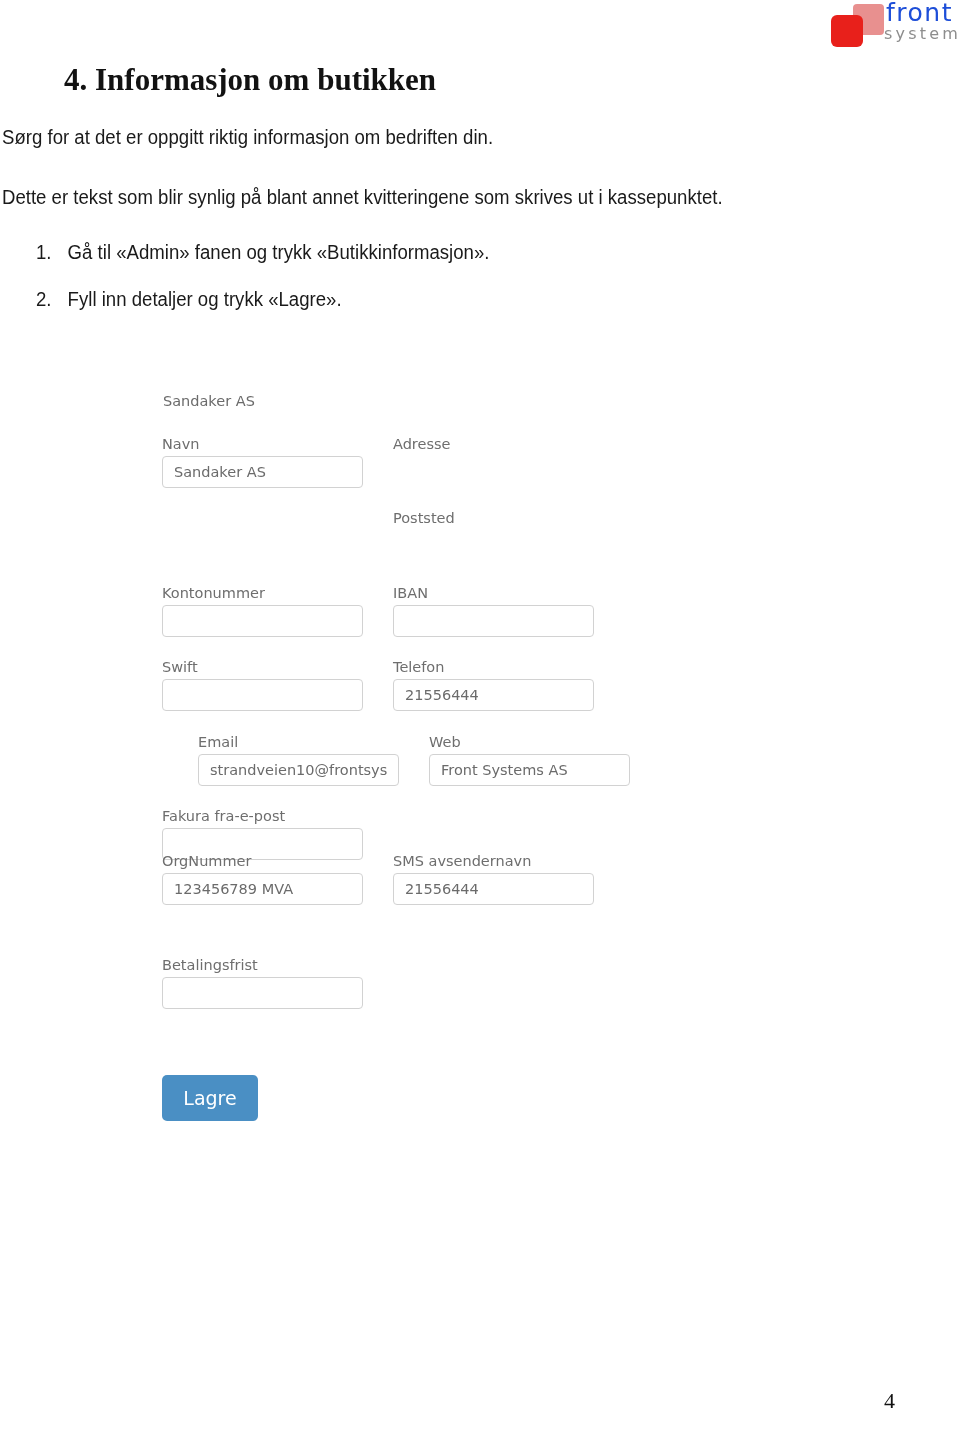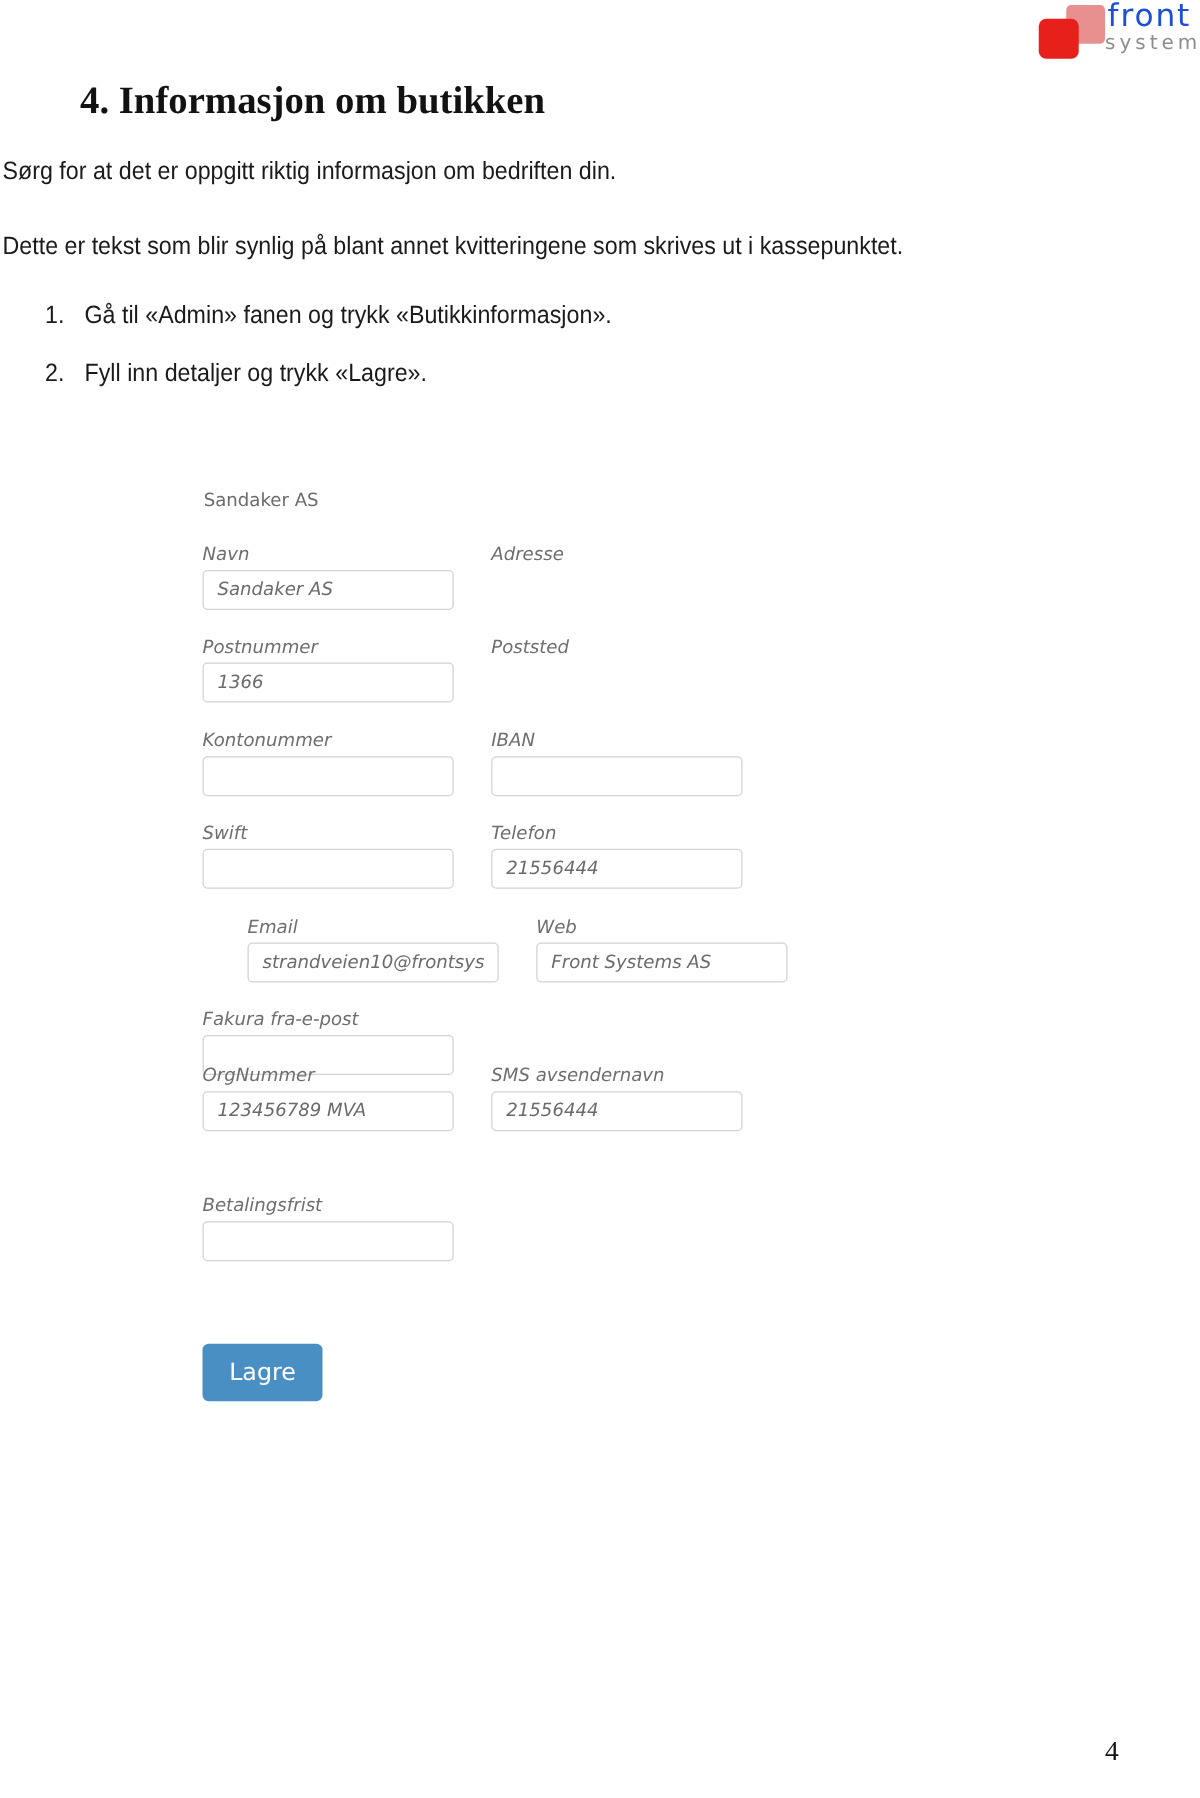--- a/index.html
+++ b/index.html
@@ -128,21 +128,20 @@
     top: 45px;
     font-size: 14.5px;
     color: #6b6b6b;
     white-space: nowrap;
     font-family: "DejaVu Sans", sans-serif;
   }
 
   .field {
     position: absolute;
     width: 201px;
-    font-style: italic;
   }
   .field .label {
     font-size: 14.5px;
     color: #6e6e6e;
     font-family: "DejaVu Sans", sans-serif;
     display: block;
     margin-bottom: 4px;
     white-space: nowrap;
   }
   .field .box {
@@ -230,24 +229,20 @@
   <div id="form-subtitle">Sandaker AS</div>
 
   <div class="field col-left row-1">
     <span class="label">Navn</span>
     <div class="box">Sandaker AS</div>
   </div>
   <div class="field col-right row-1">
     <span class="label">Adresse</span>
   </div>
 
-  <div class="field col-left row-2">
-    <span class="label">Postnummer</span>
-    <div class="box">1366</div>
-  </div>
   <div class="field col-right row-2">
     <span class="label">Poststed</span>
   </div>
 
   <div class="field col-left row-3">
     <span class="label">Kontonummer</span>
     <div class="box"></div>
   </div>
   <div class="field col-right row-3">
     <span class="label">IBAN</span>

